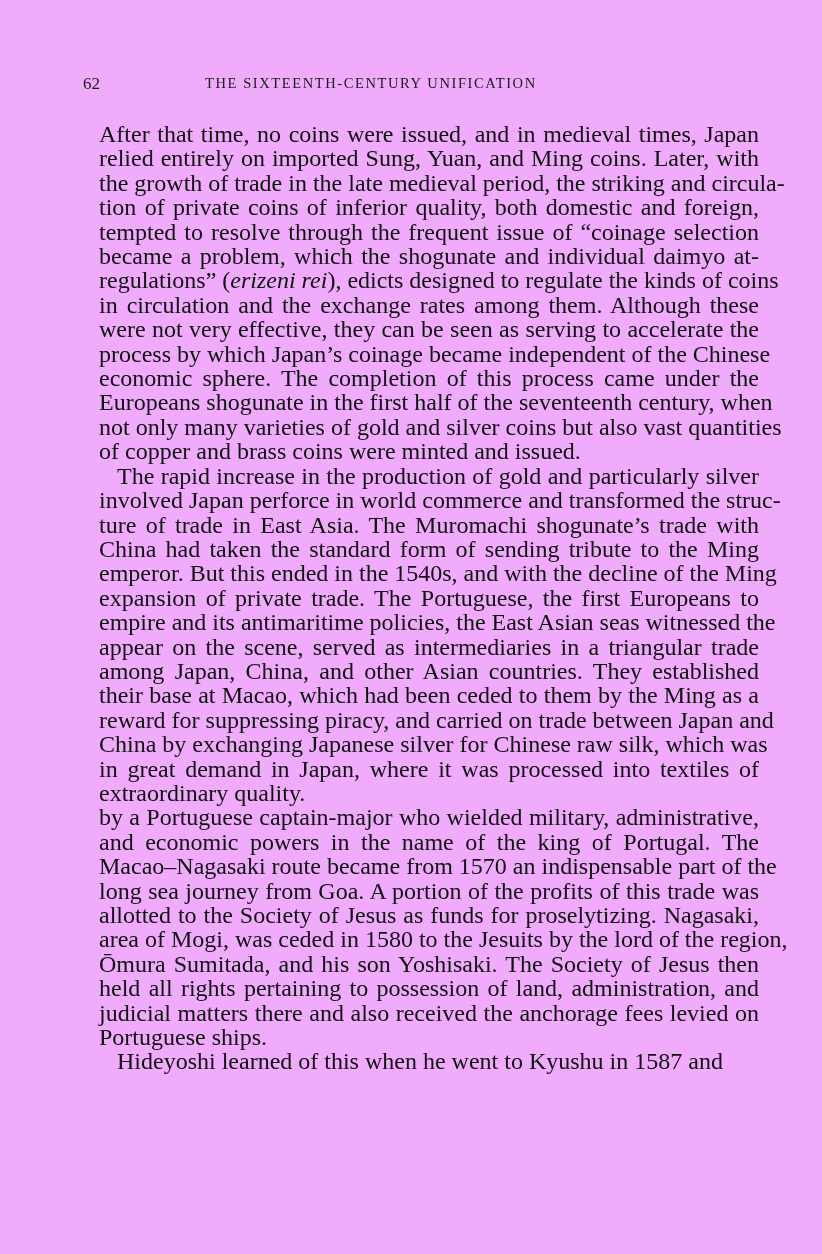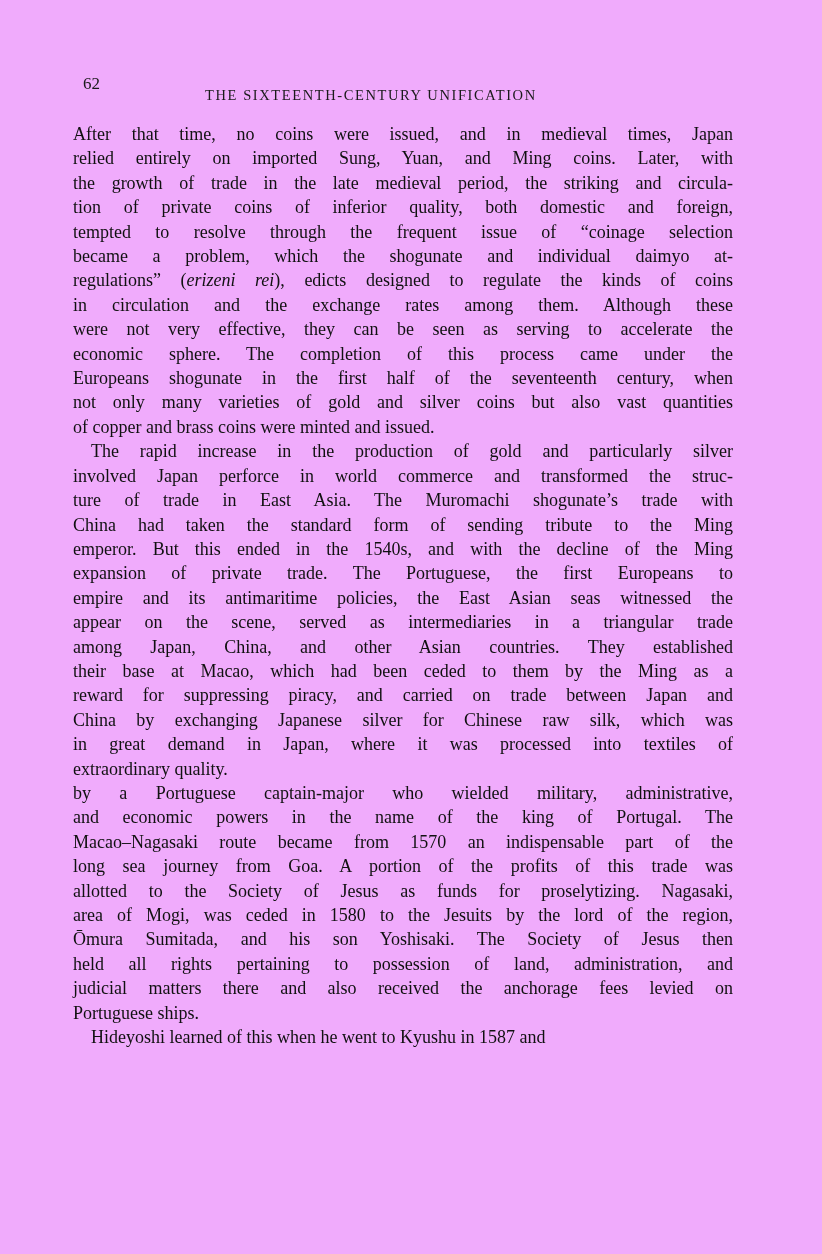--- a/index.html
+++ b/index.html
@@ -4,25 +4,25 @@
 <style>
   html, body { margin: 0; padding: 0; background: #ffffff; }
   body { width: 822px; height: 1254px; position: relative; overflow: hidden; color: #111111; }
   .page { position: absolute; left: 0; top: 0; width: 822px; height: 1254px; background: #f0abfc; }
   .running-head {
     position: absolute; left: 83px; top: 74px; width: 660px; height: 24px;
     font-family: "Liberation Serif", "DejaVu Serif", serif; font-size: 16px; color: #1a1a1a;
   }
   .page-number { position: absolute; left: 0; top: 0; font-size: 17px; }
   .running-title {
-    position: absolute; left: 122px; top: 1px; letter-spacing: 1.6px; font-size: 14.5px; margin-top: 12px;
+    position: absolute; left: 122px; top: 1px; letter-spacing: 1.6px; font-size: 14.5px;
   }
   .body-text {
-    position: absolute; left: 73px; top: 122px; width: 660px;
-    font-family: "Liberation Serif", "DejaVu Serif", serif; font-size: 18px; line-height: 24.42px;
+    position: absolute; left: 99px; top: 122px; width: 660px;
+    font-family: "Liberation Serif", "DejaVu Serif", serif; font-size: 24px; line-height: 24.42px;
     color: #111111;
   }
   .line { display: block; white-space: nowrap; text-align: justify; text-align-last: justify; height: 24.42px; overflow: visible; }
   .line.last { text-align-last: left; }
   .line.indent { padding-left: 18px; }
   .it { font-style: italic; }
 </style>
 </head>
 <body>
 
@@ -36,20 +36,21 @@
       <div>
         <span class="line">After that time, no coins were issued, and in medieval times, Japan</span>
         <span class="line">relied entirely on imported Sung, Yuan, and Ming coins. Later, with</span>
         <span class="line">the growth of trade in the late medieval period, the striking and circula-</span>
         <span class="line">tion of private coins of inferior quality, both domestic and foreign,</span>
         <span class="line">tempted to resolve through the frequent issue of “coinage selection</span>
         <span class="line">became a problem, which the shogunate and individual daimyo at-</span>
         <span class="line">regulations” (<span class="it">erizeni rei</span>), edicts designed to regulate the kinds of coins</span>
         <span class="line">in circulation and the exchange rates among them. Although these</span>
         <span class="line">were not very effective, they can be seen as serving to accelerate the</span>
+        <span class="line">process by which Japan’s coinage became independent of the Chinese</span>
         <span class="line">economic sphere. The completion of this process came under the</span>
         <span class="line">Europeans shogunate in the first half of the seventeenth century, when</span>
         <span class="line">not only many varieties of gold and silver coins but also vast quantities</span>
         <span class="line last">of copper and brass coins were minted and issued.</span>
       </div>
       <div>
         <span class="line indent">The rapid increase in the production of gold and particularly silver</span>
         <span class="line">involved Japan perforce in world commerce and transformed the struc-</span>
         <span class="line">ture of trade in East Asia. The Muromachi shogunate’s trade with</span>
         <span class="line">China had taken the standard form of sending tribute to the Ming</span>

